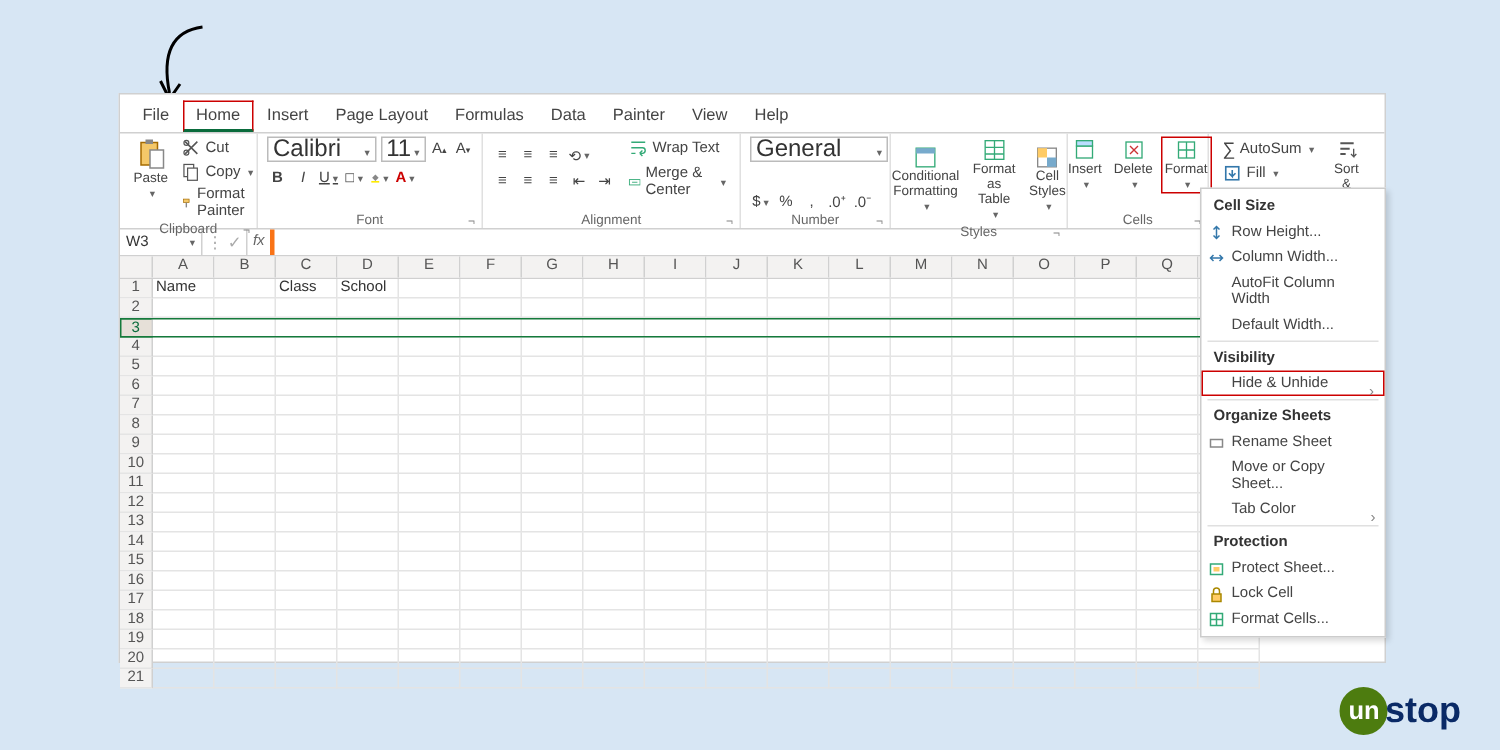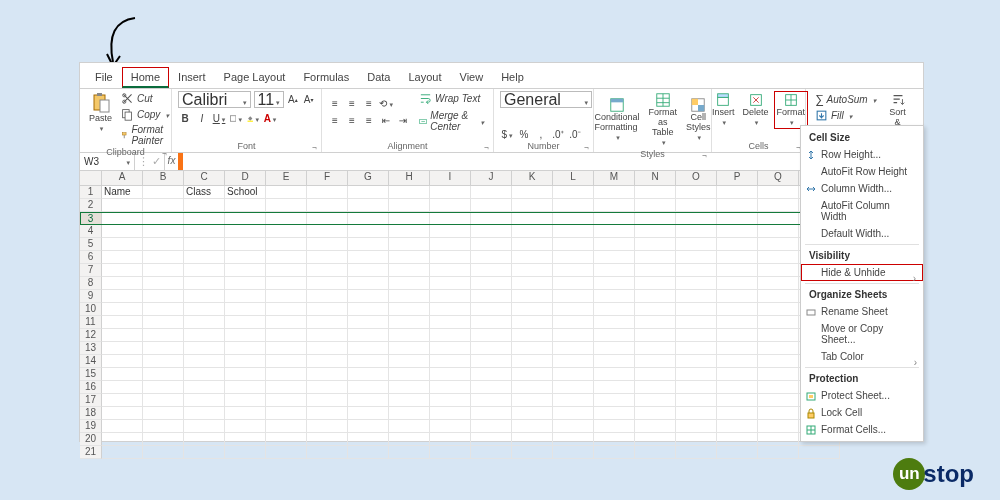--- a/index.html
+++ b/index.html
@@ -7,33 +7,33 @@
 .app { position: absolute; top: 62px; left: 79px; width: 845px; height: 380px; background: #fff; border: 1px solid #d0d0d0; }
 .tabs { display: flex; padding: 4px 6px 0 6px; font-size: 11px; color: #444; border-bottom: 1px solid #d0d0d0; }
 .tab { padding: 4px 9px; cursor: pointer; }
 .tab.active { border: 1.5px solid #c00; border-bottom: 2px solid #0a6b3c; padding: 3px 8px; }
 .ribbon { display: flex; border-bottom: 1px solid #d0d0d0; height: 64px; }
 .group { border-right: 1px solid #e0e0e0; padding: 2px 6px 0 6px; display: flex; flex-direction: column; justify-content: space-between; }
 .group-label { font-size: 9px; color: #666; text-align: center; padding-bottom: 1px; position: relative; }
 .group-label::after { content: "⌐"; position: absolute; right: -2px; bottom: 0; font-size: 8px; color: #888; transform: scaleX(-1); }
 .row { display: flex; align-items: center; gap: 3px; }
 .col { display: flex; flex-direction: column; gap: 1px; }
-.btn { padding: 1px 3px; font-size: 10px; display: flex; align-items: center; gap: 3px; cursor: pointer; color: #444; font-style: italic; }
+.btn { padding: 1px 3px; font-size: 10px; display: flex; align-items: center; gap: 3px; cursor: pointer; color: #444; }
 .big-ico { width: 20px; height: 22px; display: inline-block; }
 .vbtn { display: flex; flex-direction: column; align-items: center; font-size: 9px; cursor: pointer; padding: 1px 3px; color: #444; line-height: 1.1; }
 .sel { border: 1px solid #bbb; font-size: 16px; padding: 1px 3px; background: #fff; height: 17px; display: flex; align-items: center; justify-content: space-between; }
 .chev::after { content: "▾"; font-size: 7px; color: #666; margin-left: 2px; }
 .mini { width: 14px; height: 14px; border: 1px solid transparent; display: flex; align-items: center; justify-content: center; font-size: 10px; color: #444; cursor: pointer; }
 .svgico { width: 16px; height: 16px; }
 .svgico-s { width: 13px; height: 13px; }
 
 
 .fbar { display: flex; border-bottom: 1px solid #d0d0d0; height: 18px; align-items: stretch; }
 .namebox { width: 55px; border-right: 1px solid #d0d0d0; padding: 2px 4px; font-size: 10px; display: flex; align-items: center; justify-content: space-between; }
-.fx { width: 18px; text-align: center; font-style: italic; color: #666; border-right: 5px solid #f97316; font-size: 10px; padding-top: 2px; }
+.fx { width: 18px; text-align: center; font-style: italic; color: #666; border-right: 3px solid #f97316; font-size: 10px; padding-top: 2px; }
 .fbox { flex: 1; padding: 2px 4px; font-size: 10px; }
 .fbtns { width: 30px; display: flex; align-items: center; justify-content: center; gap: 3px; color: #aaa; border-right: 1px solid #d0d0d0; }
 
 
 .grid { position: relative; }
 .colhdr { display: flex; height: 15px; border-bottom: 1px solid #d0d0d0; }
 .corner { width: 22px; border-right: 1px solid #d0d0d0; background: #f3f2f1; }
 .ch { width: 41px; text-align: center; font-size: 10px; color: #555; border-right: 1px solid #d0d0d0; background: #f3f2f1; }
 .rowhdr { width: 22px; text-align: center; font-size: 10px; color: #555; border-right: 1px solid #d0d0d0; border-bottom: 1px solid #e4e4e4; background: #f3f2f1; }
 .gridrow { display: flex; height: 13px; }
@@ -67,21 +67,21 @@
 
 <div class="app">
 
   <div class="tabs">
     <div class="tab">File</div>
     <div class="tab active">Home</div>
     <div class="tab">Insert</div>
     <div class="tab">Page Layout</div>
     <div class="tab">Formulas</div>
     <div class="tab">Data</div>
-    <div class="tab">Layout</div>
+    <div class="tab">Painter</div>
     <div class="tab">View</div>
     <div class="tab">Help</div>
   </div>
 
   <div class="ribbon">
 
     <div class="group" style="width:92px">
       <div class="row" style="align-items:flex-start">
         <div class="vbtn">
           <svg class="big-ico" viewBox="0 0 20 22">
@@ -218,21 +218,21 @@
       <div class="group-label">Number</div>
     </div>
 
     <div class="group" style="width:118px">
       <div class="row" style="gap:3px;justify-content:center">
         <div class="vbtn">
             <svg class="svgico" viewBox="0 0 18 18">
               <rect x="2" y="2" width="14" height="14" fill="none" stroke="#3a7"></rect>
               <rect x="2" y="2" width="14" height="4" fill="#7ac"></rect>
             </svg>
-            <span style="white-space:pre-line;">Conditional
+            <span style="white-space:pre-line;text-align:center">Conditional
 Formatting</span>
             <span class="chev"></span>
           </div>
         <div class="vbtn">
             <svg class="svgico" viewBox="0 0 18 18">
               <rect x="2" y="2" width="14" height="14" fill="none" stroke="#3a7"></rect>
               <path d="M2 7h14M2 12h14M9 2v14" stroke="#3a7"></path>
             </svg>
             <span style="white-space:pre-line;text-align:center">Format as
 Table</span>
@@ -802,23 +802,20 @@
 
   <div class="menu">
     <div class="hdr">Cell Size</div>
     <div class="mi">
         <svg class="mico" viewBox="0 0 12 12">
           <path d="M6 2v8M4 4l2-2 2 2M4 8l2 2 2-2" stroke="#37a" fill="none"></path>
         </svg>
         <span>Row Height...</span>
       </div>
     <div class="mi">
-        <span>AutoFit Row Height</span>
-      </div>
-    <div class="mi">
         <svg class="mico" viewBox="0 0 12 12">
           <path d="M2 6h8M4 4L2 6l2 2M8 4l2 2-2 2" stroke="#37a" fill="none"></path>
         </svg>
         <span>Column Width...</span>
       </div>
     <div class="mi">
         <span>AutoFit Column Width</span>
       </div>
     <div class="mi">
         <span>Default Width...</span>

